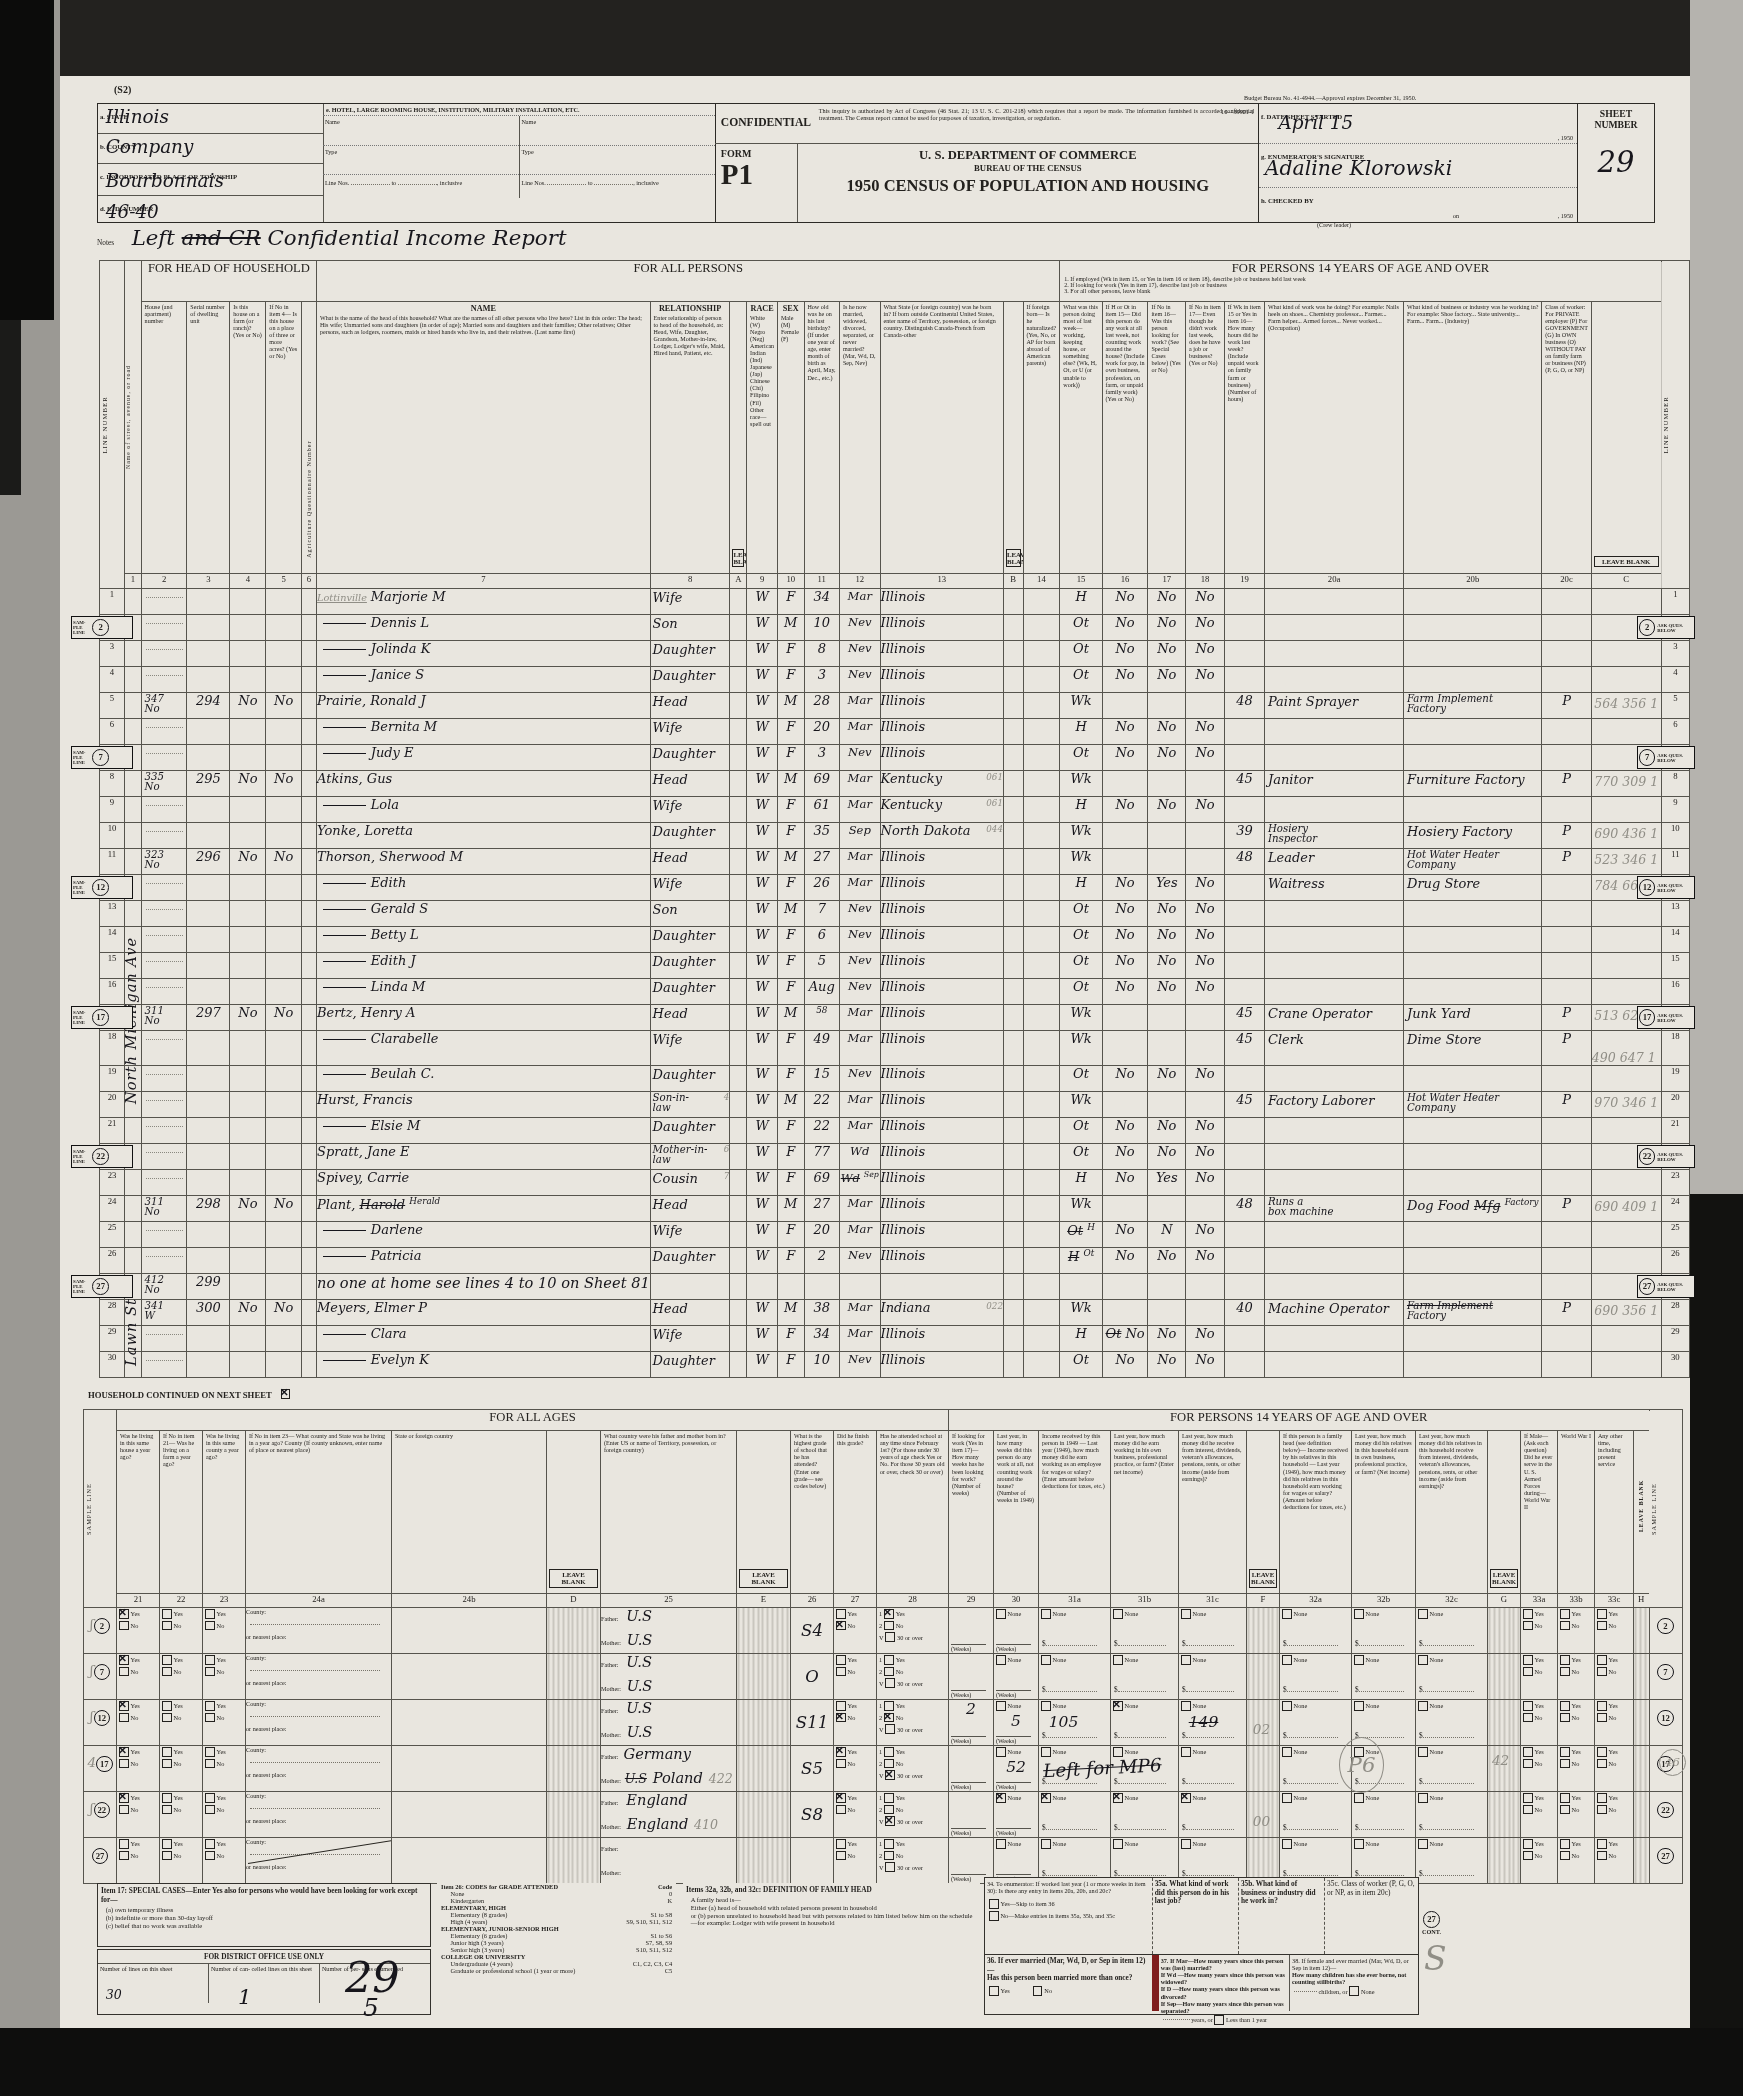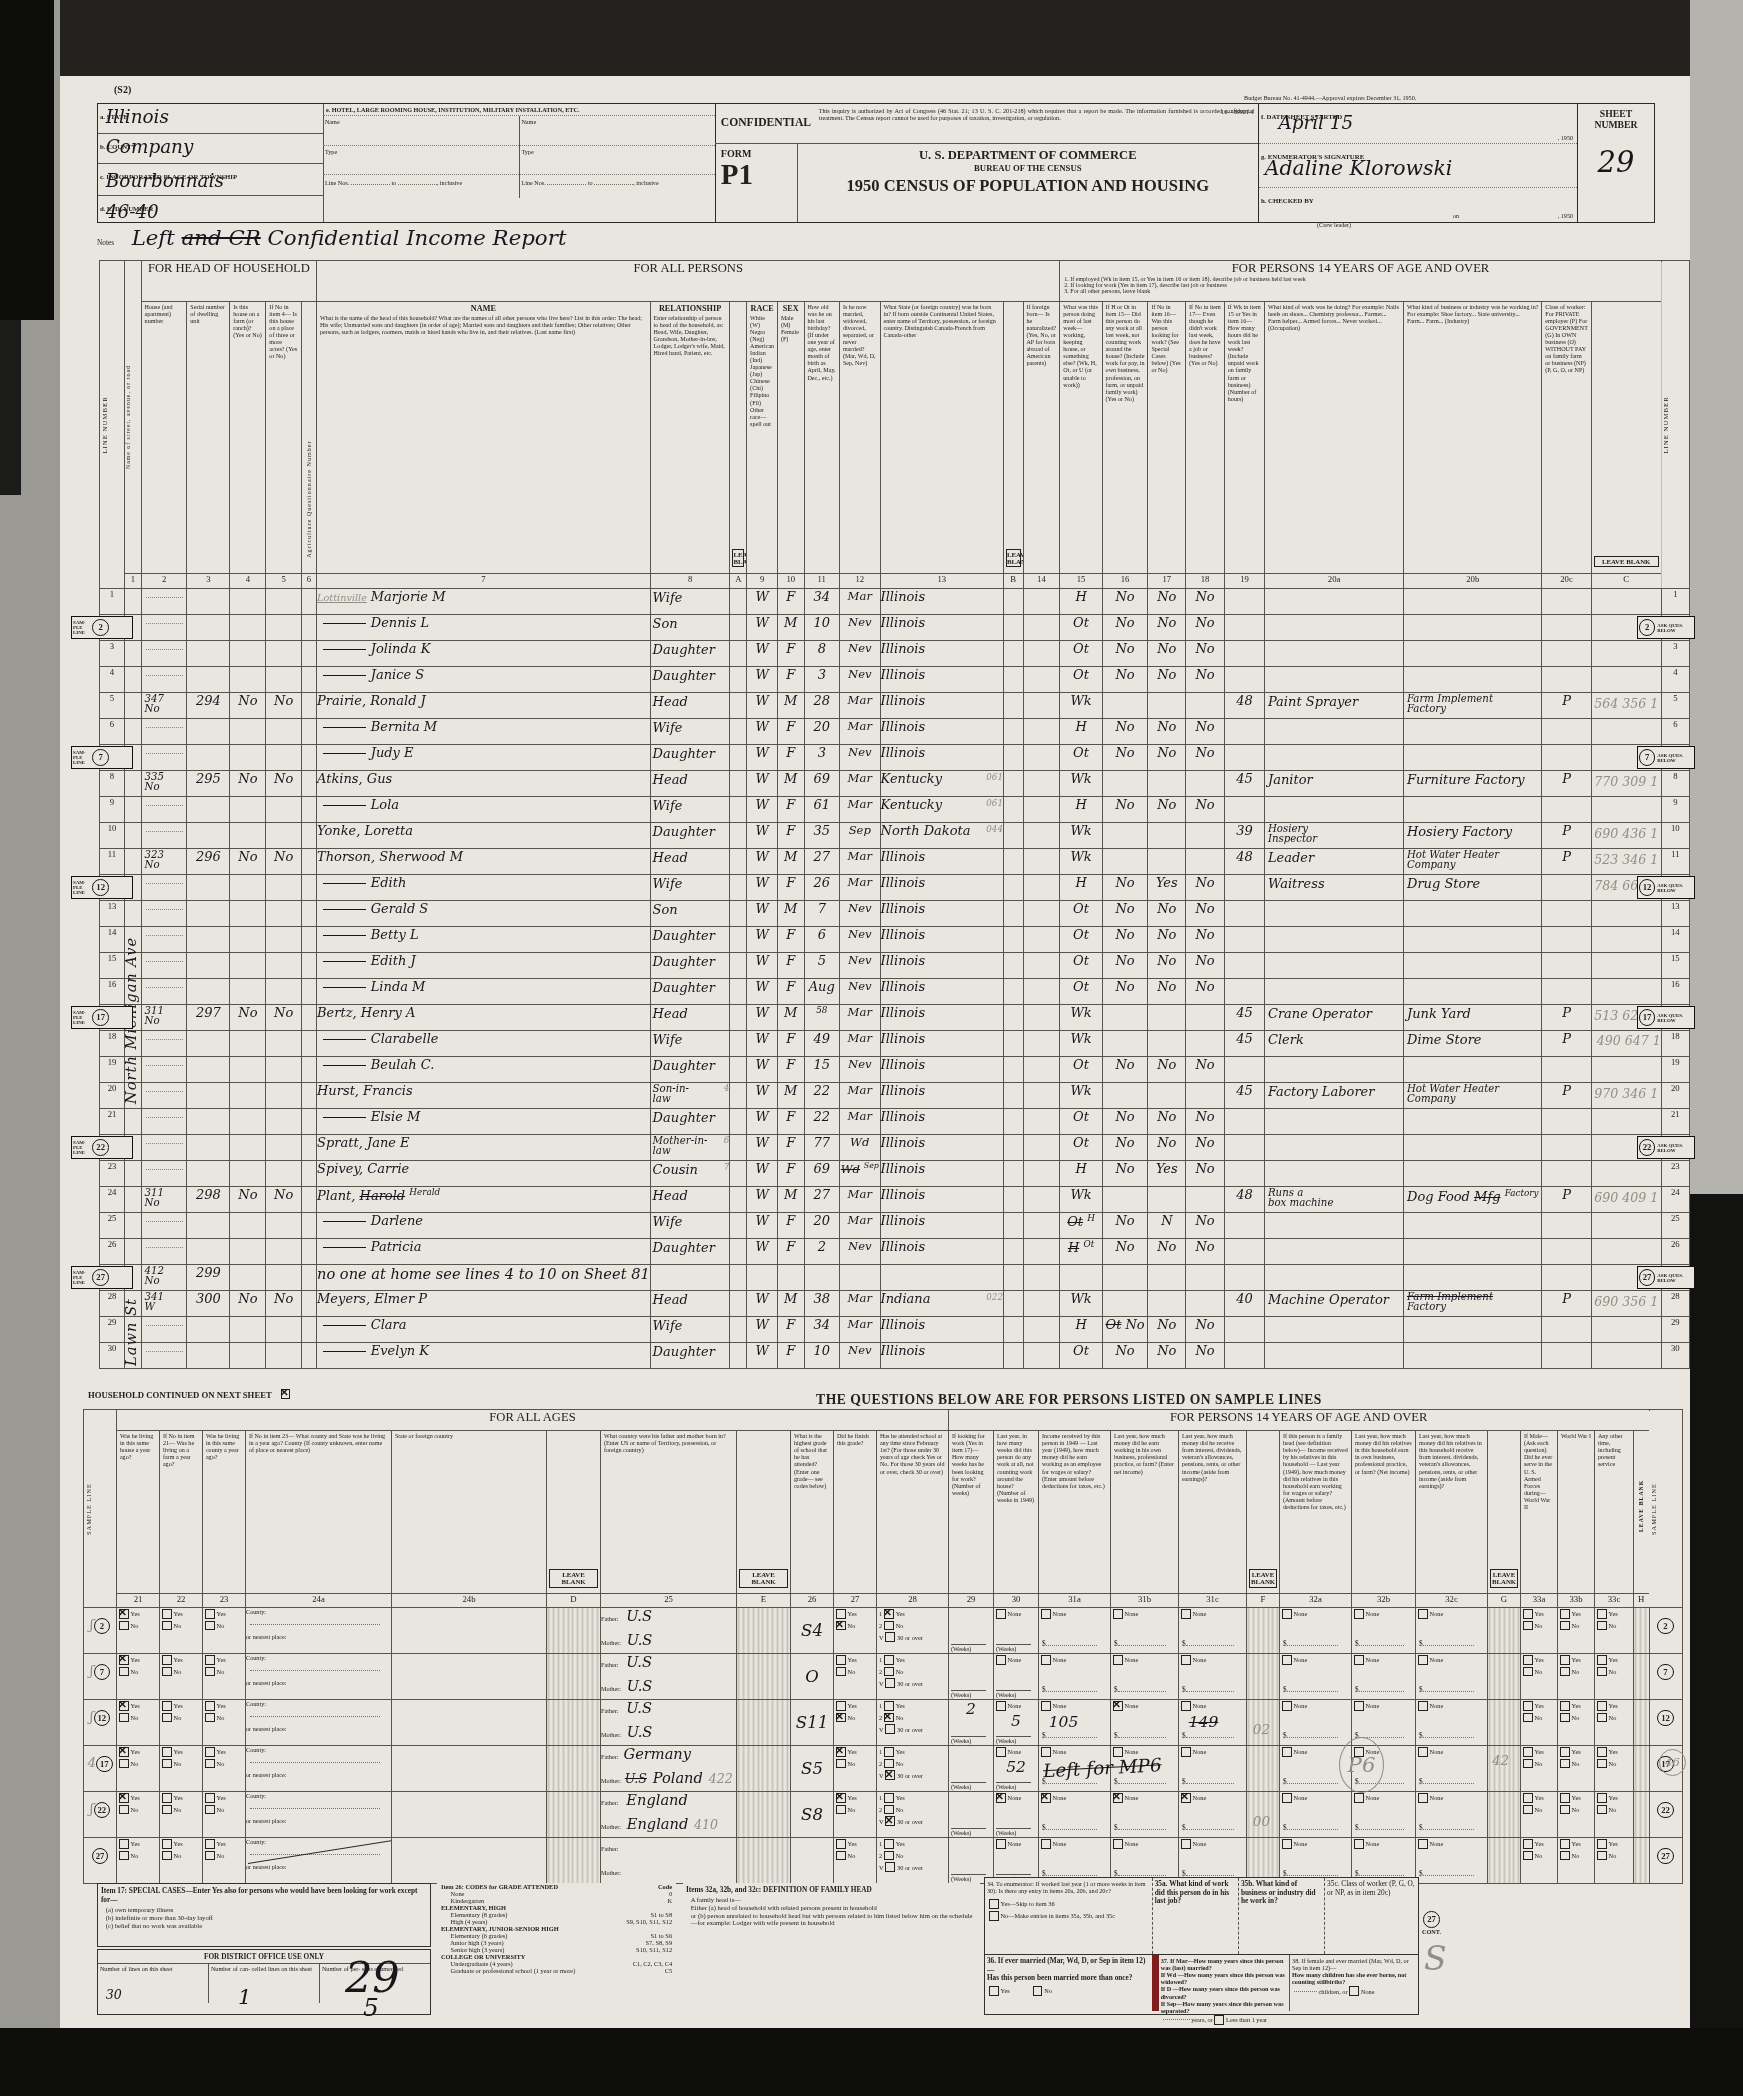--- a/index.html
+++ b/index.html
@@ -977,21 +977,21 @@
             <td></td>
             <td></td>
             <td class="hw hwc">45</td>
             <td class="hw hwl" style="padding: 1px 2.9px;">
               <div><span>Clerk</span></div>
             </td>
             <td class="hw hwl" style="padding: 1px 2.9px;">
               <div><span>Dime Store</span></div>
             </td>
             <td class="hw hwc">P</td>
-            <td class="pencil" style="font-size: 12.6px; padding-top: 2px; text-align: right;">490  647  1</td>
+            <td class="pencil" style="font-size: 12.6px; padding-top: 19px; text-align: left;">490  647  1</td>
             <td class="lnc">18</td>
           </tr>
           <tr style="height: 26px;">
             <td class="lnc">19</td>
             <td></td>
             <td>
               <span class="dots"></span>
             </td>
             <td></td>
             <td></td>
@@ -1429,21 +1429,20 @@
     </div>
 
   <div class="abs hw vert" style="left:62px;top:582px;height:446px;font-size:14.6px">North Michigan Ave</div>
   <div class="abs hw vert" style="left:62px;top:1135px;height:155px;font-size:14.6px">Lawn St</div>
 
   <div class="abs" style="left:28px;top:1308px">
     <span class="b" style="font-size:8.7px">HOUSEHOLD CONTINUED ON NEXT SHEET</span>
     <span class="cb ck" style="margin-left:4.9px"></span>
   </div>
 
-  <div class="abs sec-title" style="left:427px;top:1316px;width:1164px">THE QUESTIONS BELOW ARE FOR PERSONS LISTED ON SAMPLE LINES</div>
   <div class="abs" style="left:23px;top:1333px" id="t2-mount">
       <table class="tbl t2">
         <colgroup>
           <col style="width: 33px;">
           <col style="width: 43px;">
           <col style="width: 43px;">
           <col style="width: 43px;">
           <col style="width: 146px;">
           <col style="width: 155px;">
           <col style="width: 54px;">

